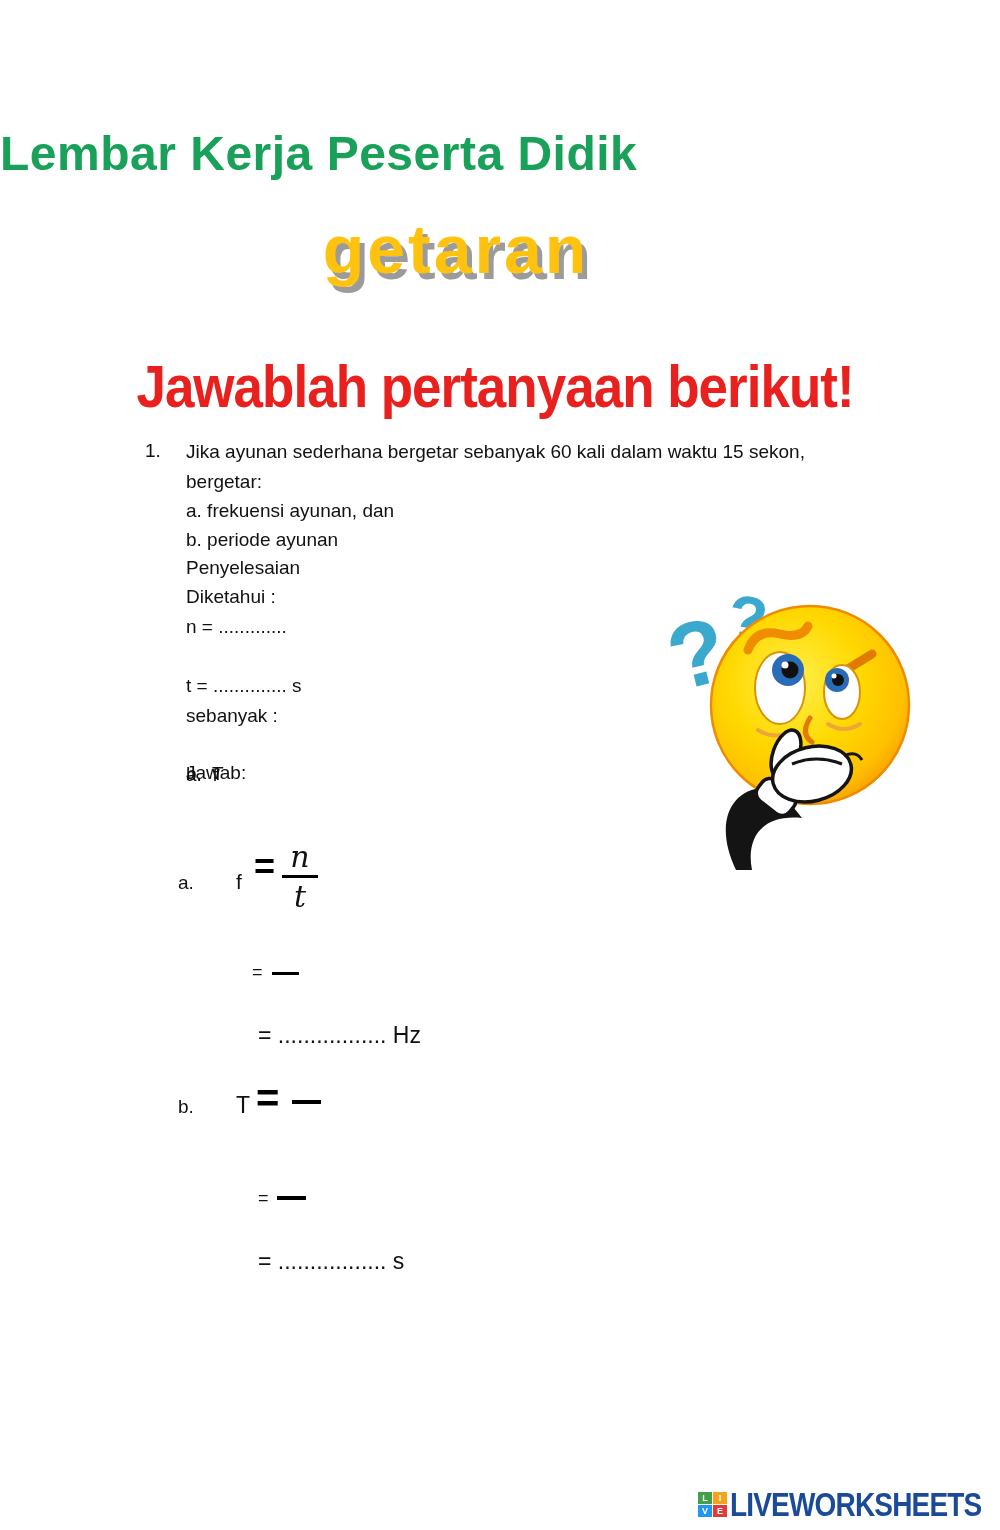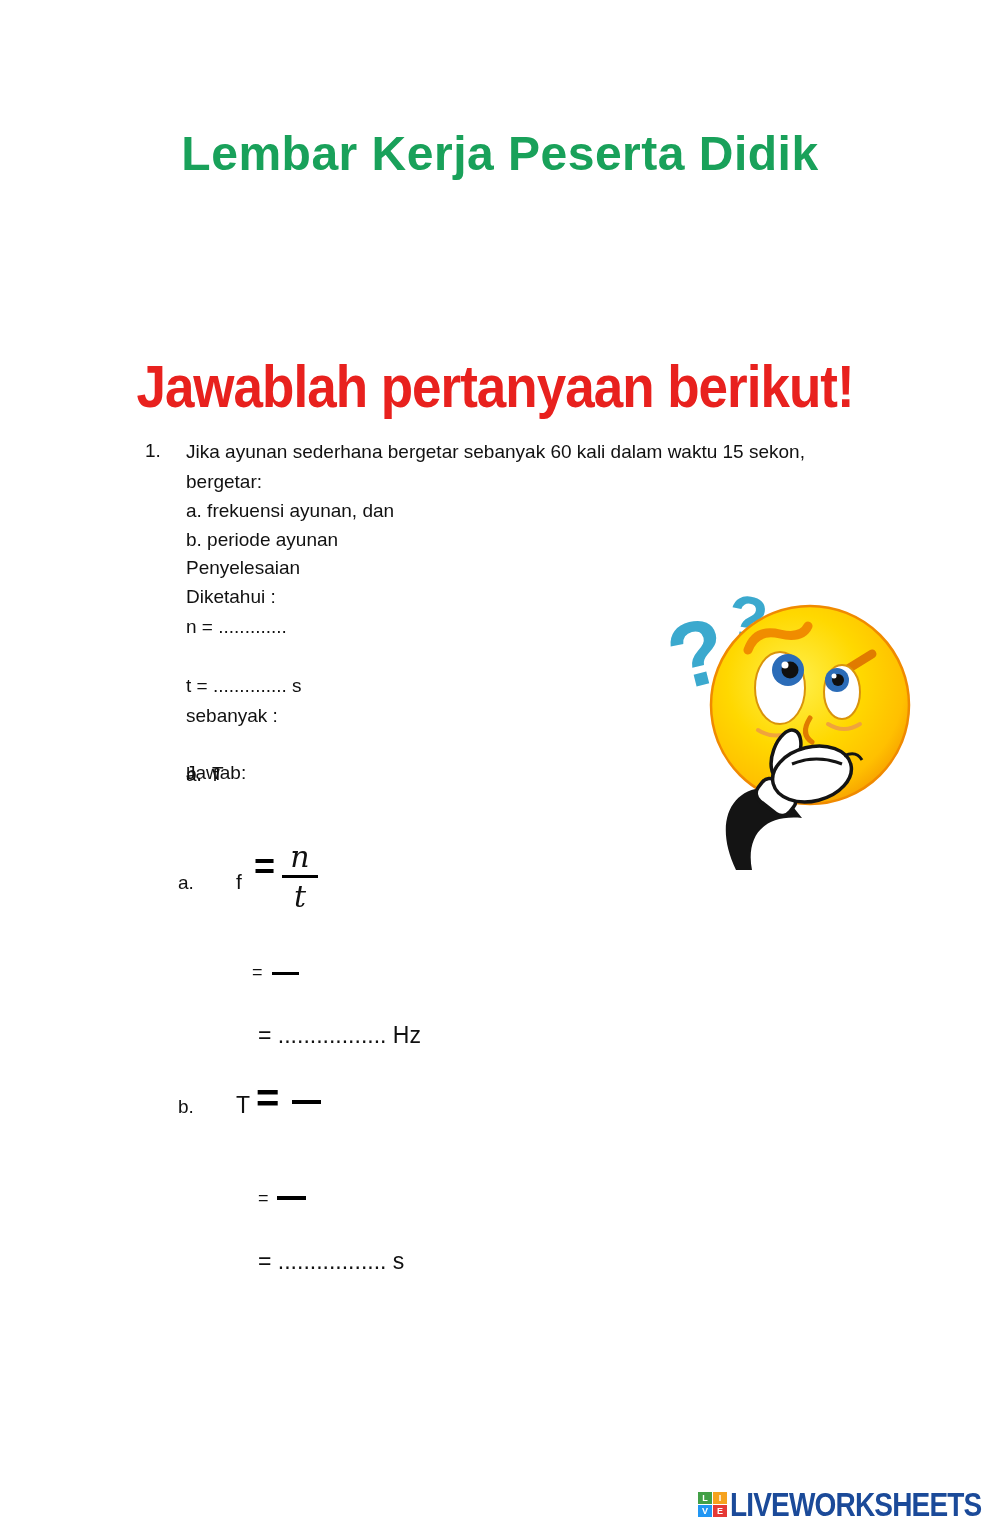--- a/index.html
+++ b/index.html
@@ -1,18 +1,18 @@
 <!DOCTYPE html>
 <html><head>
 <meta charset="utf-8">
 <style>
   html,body{margin:0;padding:0;background:#ffffff;}
   .page{position:relative;width:1000px;height:1530px;background:#ffffff;overflow:hidden;
         font-family:"Liberation Sans",sans-serif;color:#111;}
-  .title{position:absolute;top:126px;left:0;width:1000px;text-align:center;margin:0;
+  .title{position:absolute;top:126px;left:0;width:1000px;margin:0;
          font-size:48px;font-weight:800;color:#19a15a;letter-spacing:0.5px;}
   .subtitle{position:absolute;top:210px;left:0;width:912px;text-align:center;
             font-size:68px;font-weight:800;color:#ffc20e;letter-spacing:3px;
             text-shadow:5px 6px 0 #9b9b9b;}
   .instruction{position:absolute;top:352px;left:0;width:990px;text-align:center;
                font-size:53px;font-weight:800;color:#e8211e;transform:scaleY(1.12);
                transform-origin:center top;letter-spacing:-1px;}
   .ln{position:absolute;left:178px;font-size:19px;white-space:pre;line-height:24px;margin-left:8px;}
   .qnum{position:absolute;left:145px;top:440px;font-size:19px;}
   .lbl{position:absolute;font-size:19px;}
@@ -38,20 +38,21 @@
   .tile-v{background:#2196f3;} .tile-e{background:#e53935;}
   .brand{font-size:33px;font-weight:800;color:#1b4a99;letter-spacing:-1px;margin-left:3px;
          transform:scaleX(0.85);transform-origin:left center;white-space:nowrap;}
 </style>
 </head>
 <body>
 
 <div class="page">
 
   <h1 class="title">Lembar Kerja Peserta Didik</h1>
+  <div class="subtitle">getaran</div>
   <div class="instruction">Jawablah pertanyaan berikut!</div>
 
   <span class="qnum">1.</span>
   <div class="ln" style="top:440px">Jika ayunan sederhana bergetar sebanyak 60 kali dalam waktu 15 sekon,</div>
   <div class="ln" style="top:470px">bergetar:</div>
   <div class="ln" style="top:499px">a. frekuensi ayunan, dan</div>
   <div class="ln" style="top:528px">b. periode ayunan</div>
   <div class="ln" style="top:556px">Penyelesaian</div>
   <div class="ln" style="top:585px">Diketahui :</div>
 

